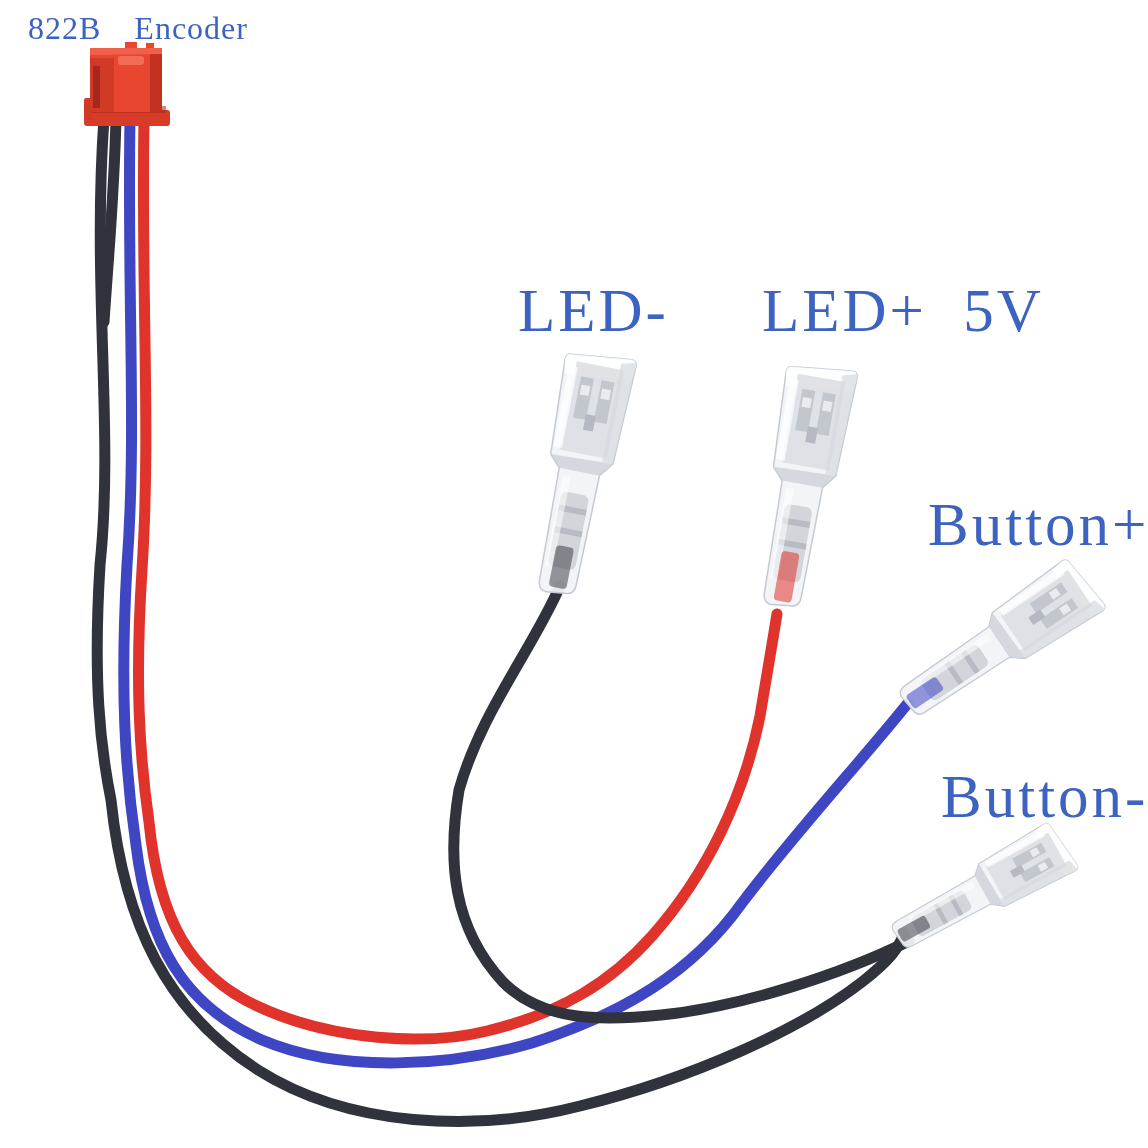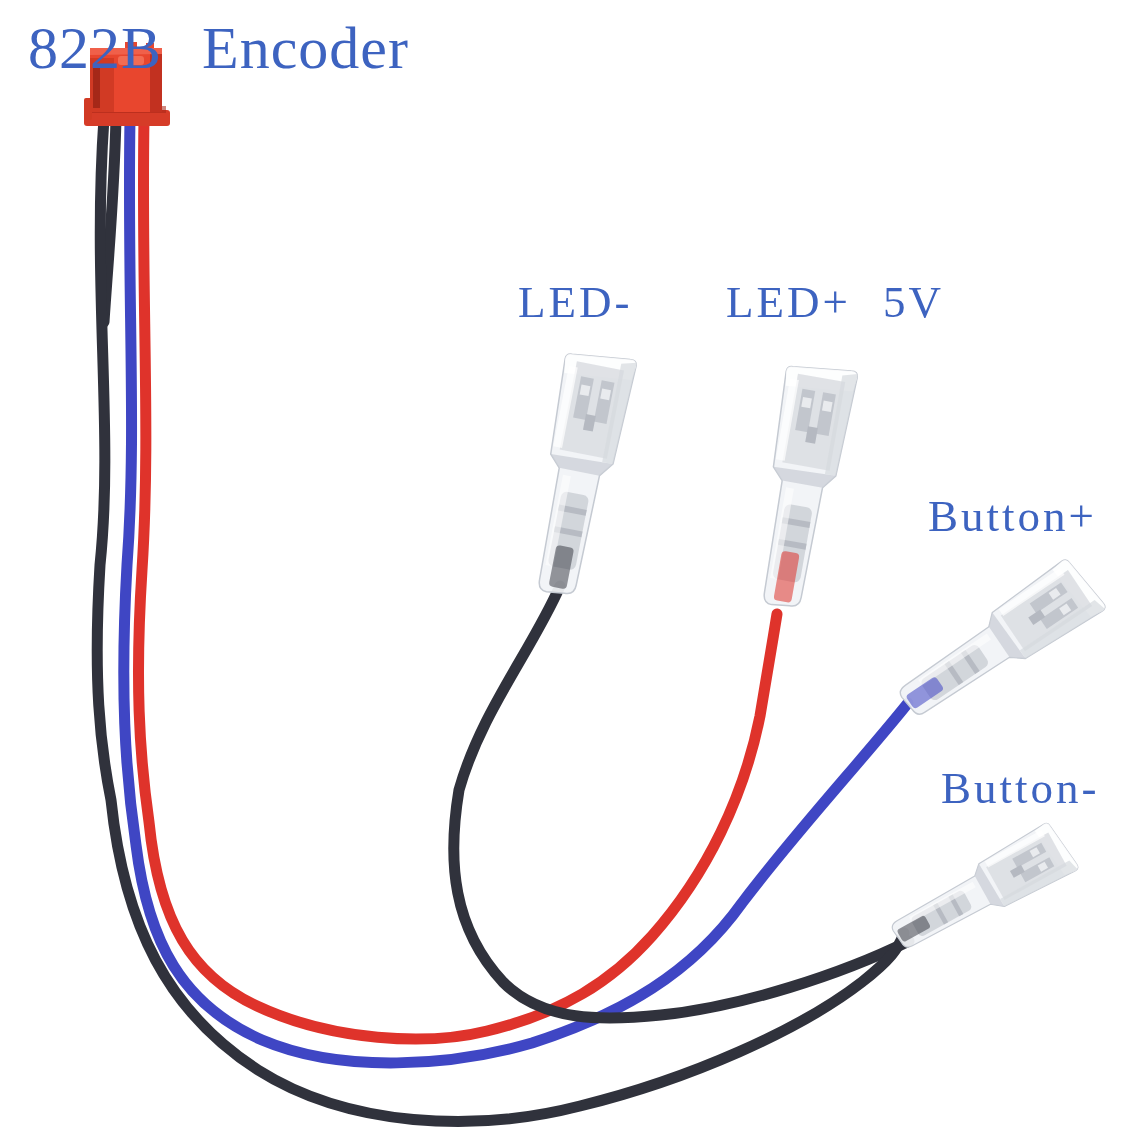--- a/index.html
+++ b/index.html
@@ -10,30 +10,30 @@
   }
   #stage{position:absolute;left:0;top:0;width:1148px;height:1148px;}
   svg{position:absolute;left:0;top:0;}
   .label{
     position:absolute;
     color:#3d63c0;
     line-height:1;
     white-space:pre;
     letter-spacing:3px;
     word-spacing:18px;
-    font-size:45px;
+    font-size:61px;
   }
   #label-title{
-    left:28px;top:18px;
-    font-size:60px;
+    left:28px;top:12px;
+    font-size:32px;
     letter-spacing:1px;
     word-spacing:24px;
   }
   #label-led-minus{left:518px;top:280px;}
-  #label-led-plus{left:726px;top:280px;}
+  #label-led-plus{left:762px;top:280px;}
   #label-button-plus{left:928px;top:494px;}
   #label-button-minus{left:941px;top:766px;}
 </style>
 </head>
 <body>
 
 <div id="stage">
 
   <svg width="1148" height="1148" viewBox="0 0 1148 1148">
 

